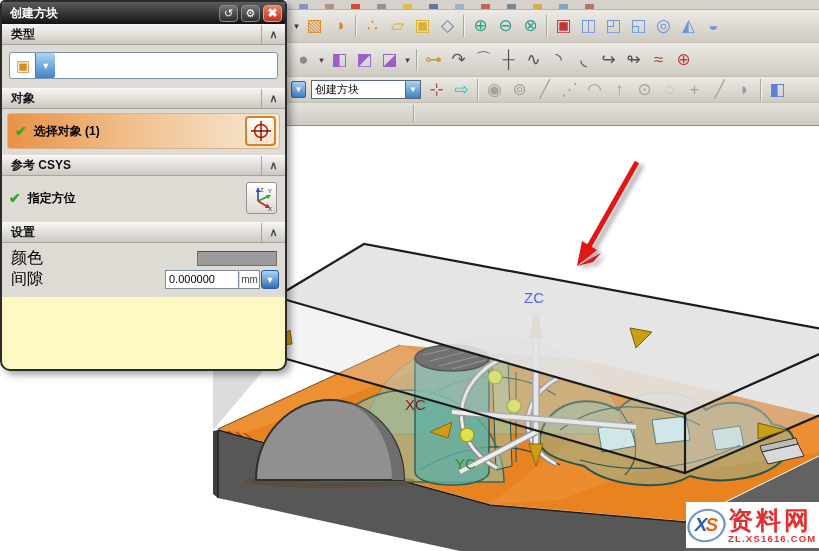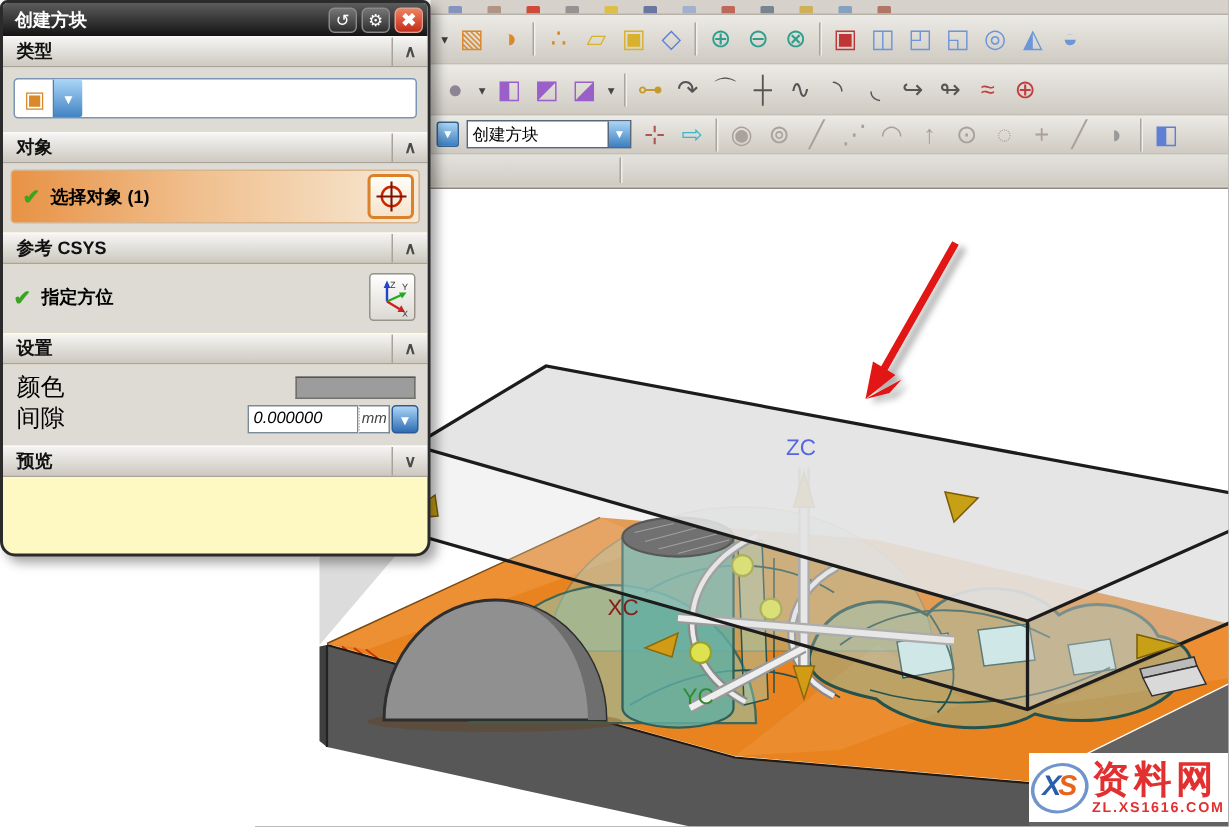--- a/index.html
+++ b/index.html
@@ -42,21 +42,21 @@
   .sel-row{height:36px;border:1px solid #d9b38a;border-radius:3px;background:linear-gradient(90deg,#e89245 0%,#f0bf8d 45%,#f7e9d6 100%);display:flex;align-items:center;padding:0 3px 0 7px;}
   .check{color:#3aa520;font-size:14px;font-weight:bold;margin-right:7px;}
   .sel-label{font-size:12px;color:#000;font-weight:bold;}
   .pick-btn{margin-left:auto;width:31px;height:30px;border:2px solid #d9822b;border-radius:4px;background:linear-gradient(#fffdf9,#f5e3cb);display:flex;align-items:center;justify-content:center;cursor:pointer;}
   .csys-content{padding:6px 5px 8px 7px;display:flex;align-items:center;}
   .csys-btn{margin-left:auto;margin-right:3px;width:31px;height:32px;border:1px solid #98948c;border-radius:3px;background:linear-gradient(#ffffff,#dcd9d3);display:flex;align-items:center;justify-content:center;cursor:pointer;}
   .set-content{padding:5px 6px 7px 9px;}
   .set-row{display:flex;align-items:center;height:21px;}
   .set-label{font-size:16px;color:#000;}
   .color-swatch{margin-left:auto;margin-right:2px;width:80px;height:15px;background:#9c9c9c;border:1px solid #72706b;border-top-color:#55534f;cursor:pointer;}
-  .gap-group{margin-left:auto;display:flex;align-items:center;height:30px;font-style:italic;}
+  .gap-group{margin-left:auto;display:flex;align-items:center;height:30px;}
   .gap-value{width:74px;height:19px;background:#fff;border:1px solid #7a8a9a;font-size:11px;padding:2px 3px;color:#000;}
   .gap-unit{width:21px;height:19px;background:#fff;border:1px solid #7a8a9a;border-left:1px dotted #bbb;font-size:10px;color:#444;display:flex;align-items:center;justify-content:center;}
   .gap-spin{width:18px;height:19px;margin-left:1px;border-radius:3px;border:1px solid #2a5a9a;background:linear-gradient(#aad6f6,#2f6db4);color:#fff;font-size:9px;display:flex;align-items:center;justify-content:center;cursor:pointer;}
   .btn-row{height:36px;display:flex;align-items:center;justify-content:flex-end;gap:11px;padding-right:15px;background:#d8d5cf;border-top:1px solid #b8b4ac;}
   .btn{height:21px;border-radius:3px;font-size:12px;display:flex;align-items:center;justify-content:center;cursor:pointer;color:#000;}
   .btn-ok{width:59px;background:linear-gradient(#f0f8e3,#b9d897);border:1px solid #55803a;}
   .btn-cancel{width:63px;background:linear-gradient(#fdfdfc,#d9d6cf);border:1px solid #75716a;}
 
   
   .watermark{position:absolute;left:686px;top:502px;width:133px;height:46px;background:#fff;z-index:3;display:flex;align-items:center;}
@@ -350,24 +350,20 @@
       <div class="set-row">
         <span class="set-label">间隙</span>
         <span class="gap-group">
           <span class="gap-value">0.000000</span>
           <span class="gap-unit">mm</span>
           <span class="gap-spin">▼</span>
         </span>
       </div>
     </div>
 
-    <div class="sec-header">
-      <span>预览</span>
-      <span class="chev">∨</span>
-    </div>
 
   </div>
 
   <div class="watermark">
     <span class="wm-logo">
       <span class="wm-ring"></span>
       <span class="wm-xs">
         <span class="wm-x">X</span>
           <span class="wm-s">S</span>
       </span>

